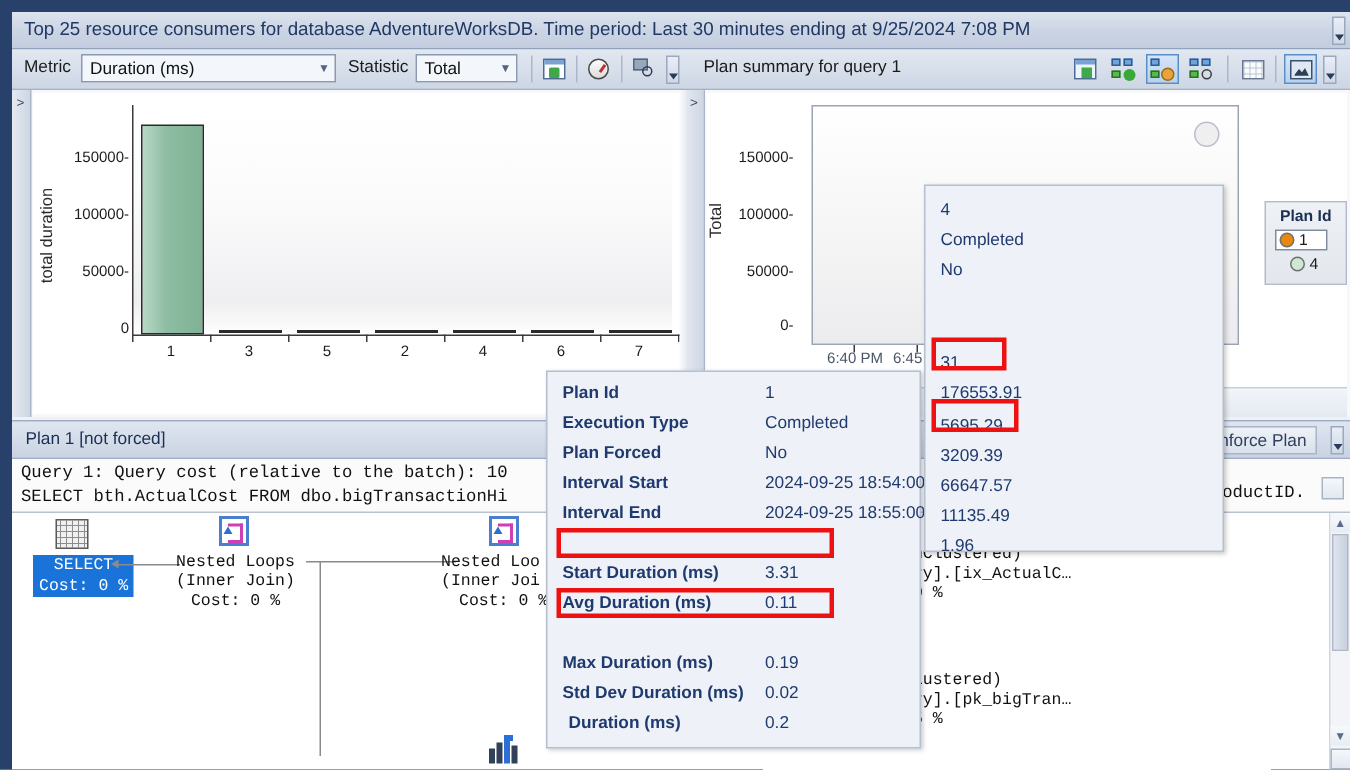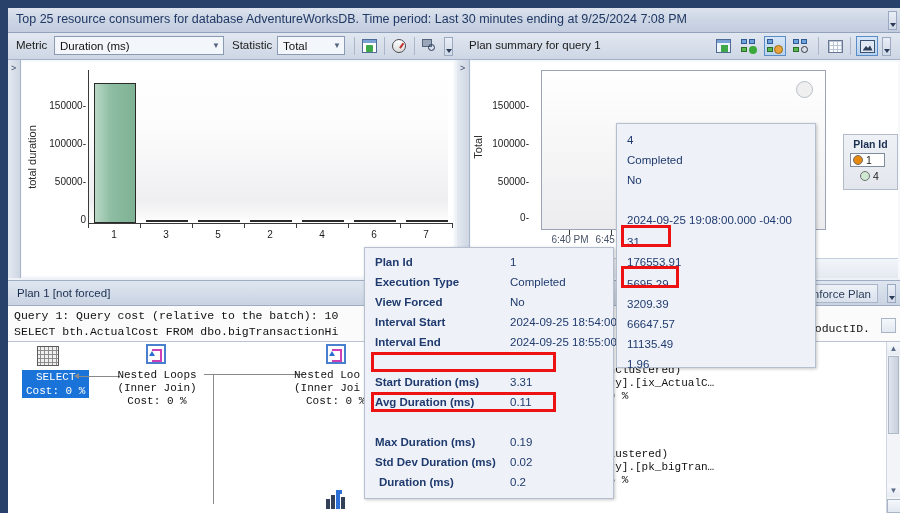--- a/index.html
+++ b/index.html
@@ -564,21 +564,21 @@
   <div class="tip1">
     <div class="row" style="top:8px">
           <span class="k">Plan Id</span>
           <span class="v">1</span>
         </div>
     <div class="row" style="top:28px">
           <span class="k">Execution Type</span>
           <span class="v">Completed</span>
         </div>
     <div class="row" style="top:48px">
-          <span class="k">View Forced</span>
+          <span class="k">Plan Forced</span>
           <span class="v">No</span>
         </div>
     <div class="row" style="top:68px">
           <span class="k">Interval Start</span>
           <span class="v">2024-09-25 18:54:00.0</span>
         </div>
     <div class="row" style="top:88px">
           <span class="k">Interval End</span>
           <span class="v">2024-09-25 18:55:00.0</span>
         </div>
@@ -604,21 +604,20 @@
         </div>
   </div>
 
   <div class="hi" style="left:363px;top:344px;width:185px;height:20px"></div>
   <div class="hi" style="left:363px;top:384px;width:185px;height:20px"></div>
 
   <div class="tip2">
     <div class="row2" style="top:10px">4</div>
     <div class="row2" style="top:30px">Completed</div>
     <div class="row2" style="top:50px">No</div>
-    <div class="row2" style="top:90px">2024-09-25 19:08:00.000 -04:00</div>
     <div class="row2" style="top:112px">31</div>
     <div class="row2" style="top:132px">176553.91</div>
     <div class="row2" style="top:154px">5695.29</div>
     <div class="row2" style="top:174px">3209.39</div>
     <div class="row2" style="top:194px">66647.57</div>
     <div class="row2" style="top:214px">11135.49</div>
     <div class="row2" style="top:234px">1.96</div>
   </div>
 
   <div class="hi" style="left:613px;top:217px;width:50px;height:22px"></div>

